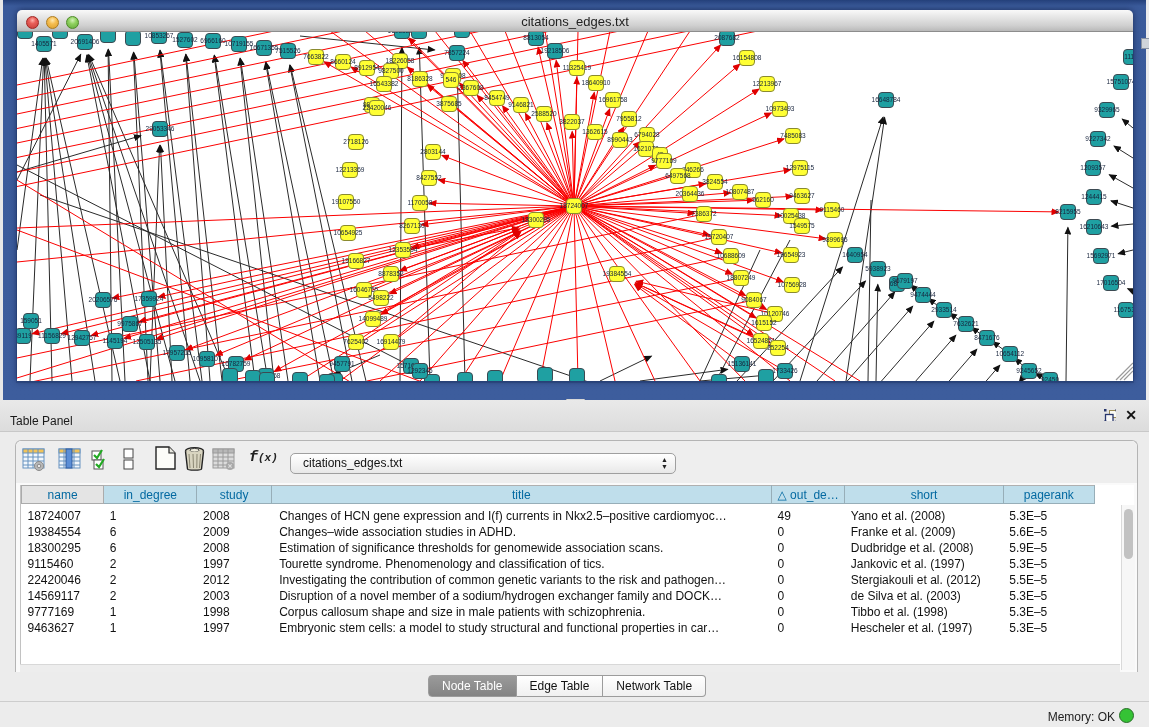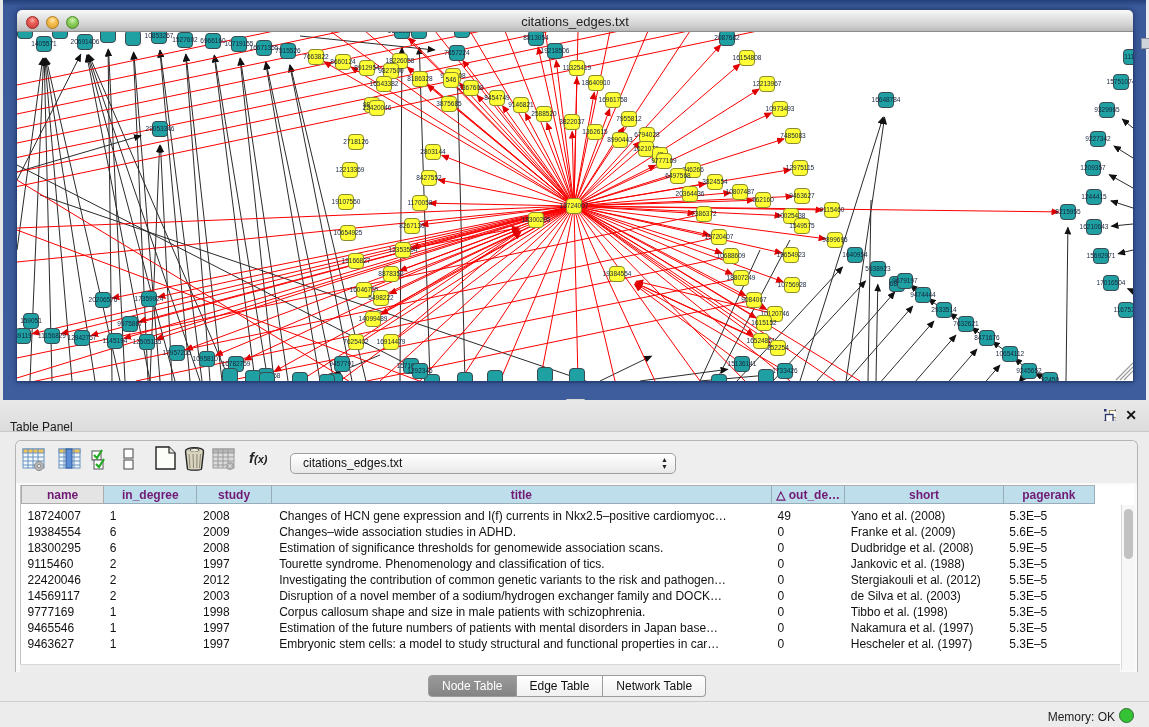--- a/index.html
+++ b/index.html
@@ -13,34 +13,34 @@
 #title{position:absolute;left:0;top:4px;width:100%;text-align:center;
  font-size:13px;color:#222;}
 .tl{position:absolute;top:6px;width:11px;height:11px;border-radius:50%;}
 #tlr{left:9px;background:radial-gradient(circle at 50% 30%,#ffb3ab 0%,#e9605a 35%,#c33b35 100%);border:.5px solid #a02622;}
 #tly{left:29px;background:radial-gradient(circle at 50% 30%,#ffe9b0 0%,#f5bd4f 40%,#d99e2b 100%);border:.5px solid #ad7b1e;}
 #tlg{left:49px;background:radial-gradient(circle at 50% 30%,#d2f1b9 0%,#8fd15f 40%,#62a83a 100%);border:.5px solid #4d8a27;}
 #net{position:absolute;left:0px;top:21px;width:1116px;height:350px;background:#fff;box-shadow:0 1px 0 1px #17306249;}
 #panel{position:absolute;left:0;top:400px;width:1149px;height:327px;background:#ececec;}
 #ptitle{position:absolute;left:0;top:0;width:1149px;height:31px;
  background:linear-gradient(#e9e9e9,#dcdcdc);border-bottom:1px solid #c8c8c8;}
-#ptitle span{position:absolute;left:10px;top:20px;font-size:12px;color:#1a1a1a;}
+#ptitle span{position:absolute;left:10px;top:14px;font-size:12px;color:#1a1a1a;}
 #pclose{position:absolute;right:12px;top:7px;font-size:14px;font-weight:bold;color:#111;}
 #pfloat{position:absolute;right:33px;top:9px;width:12px;height:12px;}
 #inner{position:absolute;left:15px;top:40px;width:1121px;height:231px;
  background:#fafafa;border:1px solid #b4b4b4;border-radius:6px 6px 0 0;border-bottom:none;}
 #toolbar{position:absolute;left:0;top:0;width:100%;height:42px;background:#eeeeee;border-radius:6px 6px 0 0;}
 #combo{position:absolute;left:274px;top:12px;width:384px;height:19px;border:1px solid #9f9f9f;
  border-radius:5px;background:linear-gradient(#ffffff,#f2f2f2 60%,#e8e8e8);font-size:12px;color:#111;}
 #combo span{position:absolute;left:12px;top:2px;}
 #combo .ar{position:absolute;right:7px;top:2px;font-size:7px;color:#222;line-height:7px;}
 #tablewrap{position:absolute;left:4px;top:44px;width:1113px;height:185px;background:#fff;overflow:hidden;border-left:1px solid #c2c2c2;}
 table{border-collapse:collapse;table-layout:fixed;width:1074px;font-size:12px;color:#111;}
-th{height:17px;font-weight:bold;background:#bfdeeb;border:1px solid #97aeb8;border-top:1px solid #b0b0b0;
- padding:0;font-size:12px;color:#701a75;}
+th{height:17px;font-weight:normal;background:#bfdeeb;border:1px solid #97aeb8;border-top:1px solid #b0b0b0;
+ padding:0;font-size:12px;color:#0369a1;}
 th.h0{background:#e4e4e4;border:1px solid #ababab;}
 td{height:16.05px;padding:0 0 0 6px;white-space:nowrap;overflow:hidden;}
 td.c3{padding-left:8px;}
 tbody tr td{border:none;}
 #hscroll{position:absolute;left:4px;top:223px;width:1100px;height:7px;background:#ededed;border-top:1px solid #d8d8d8;}
 #vscroll{position:absolute;right:2px;top:64px;width:13px;height:165px;background:#f7f7f7;border-left:1px solid #dadada;}
 #vthumb{position:absolute;left:1.5px;top:4px;width:9px;height:50px;border-radius:5px;background:#c2c2c2;}
 #tabs{position:absolute;left:428px;top:275px;height:20px;display:flex;
  font-size:12px;}
 .tab{height:20px;line-height:20px;padding:0 13px;background:linear-gradient(#ffffff,#f0f0f0);
@@ -611,21 +611,21 @@
           <rect x="1" y="2" width="21" height="4" fill="#b8b8b8" stroke="#9a9a9a"></rect>
           <line x1="6" y1="2" x2="6" y2="21" stroke="#9a9a9a" stroke-width="1"></line>
           <line x1="11" y1="2" x2="11" y2="21" stroke="#9a9a9a" stroke-width="1"></line>
           <line x1="16" y1="2" x2="16" y2="21" stroke="#9a9a9a" stroke-width="1"></line>
           <line x1="1" y1="10" x2="22" y2="10" stroke="#9a9a9a" stroke-width="1"></line>
           <line x1="1" y1="14" x2="22" y2="14" stroke="#9a9a9a" stroke-width="1"></line>
           <line x1="1" y1="18" x2="22" y2="18" stroke="#9a9a9a" stroke-width="1"></line>
           <circle cx="18" cy="19" r="4" fill="#a8a8a8"></circle>
           <path d="M16.4,17.4 L19.6,20.6 M19.6,17.4 L16.4,20.6" stroke="#ddd" stroke-width="1.2"></path>
         </svg>
-        <div style="position:absolute;left:233px;top:8px;font-size:15px;font-style:italic;font-weight:bold;color:#222;font-family:Liberation Sans, sans-serif;">f<span style="font-size:11px">(x)</span></div>
+        <div style="position:absolute;left:233px;top:8px;font-size:15px;font-style:italic;font-weight:bold;color:#222;font-family:Liberation Mono, monospace;">f<span style="font-size:11px">(x)</span></div>
    <div id="combo">
           <span>citations_edges.txt</span>
           <div class="ar">▲<br>▼</div>
         </div>
   </div>
   <div id="tablewrap">
    <table>
     <colgroup>
             <col style="width:82px">
             <col style="width:93px">
@@ -676,21 +676,21 @@
               <td class="c4">0</td>
               <td class="c5">Dudbridge et al. (2008)</td>
               <td class="c6">5.9E–5</td>
             </tr>
 <tr>
               <td class="c0">9115460</td>
               <td class="c1">2</td>
               <td class="c2">1997</td>
               <td class="c3">Tourette syndrome. Phenomenology and classification of tics.</td>
               <td class="c4">0</td>
-              <td class="c5">Jankovic et al. (1988)</td>
+              <td class="c5">Jankovic et al. (1997)</td>
               <td class="c6">5.3E–5</td>
             </tr>
 <tr>
               <td class="c0">22420046</td>
               <td class="c1">2</td>
               <td class="c2">2012</td>
               <td class="c3">Investigating the contribution of common genetic variants to the risk and pathogen…</td>
               <td class="c4">0</td>
               <td class="c5">Stergiakouli et al. (2012)</td>
               <td class="c6">5.5E–5</td>
@@ -704,29 +704,20 @@
               <td class="c5">de Silva et al. (2003)</td>
               <td class="c6">5.3E–5</td>
             </tr>
 <tr>
               <td class="c0">9777169</td>
               <td class="c1">1</td>
               <td class="c2">1998</td>
               <td class="c3">Corpus callosum shape and size in male patients with schizophrenia.</td>
               <td class="c4">0</td>
               <td class="c5">Tibbo et al. (1998)</td>
-              <td class="c6">5.3E–5</td>
-            </tr>
-<tr>
-              <td class="c0">9465546</td>
-              <td class="c1">1</td>
-              <td class="c2">1997</td>
-              <td class="c3">Estimation of the future numbers of patients with mental disorders in Japan base…</td>
-              <td class="c4">0</td>
-              <td class="c5">Nakamura et al. (1997)</td>
               <td class="c6">5.3E–5</td>
             </tr>
 <tr>
               <td class="c0">9463627</td>
               <td class="c1">1</td>
               <td class="c2">1997</td>
               <td class="c3">Embryonic stem cells: a model to study structural and functional properties in car…</td>
               <td class="c4">0</td>
               <td class="c5">Hescheler et al. (1997)</td>
               <td class="c6">5.3E–5</td>

